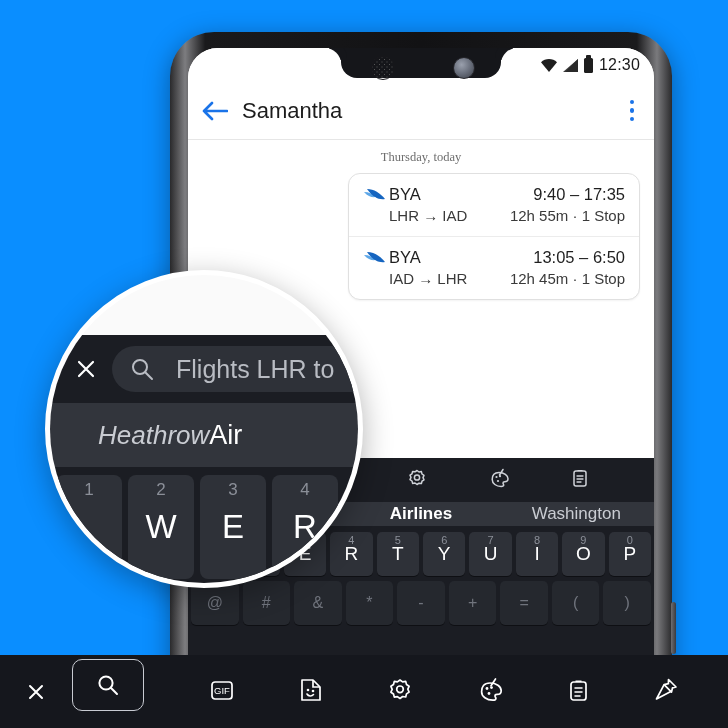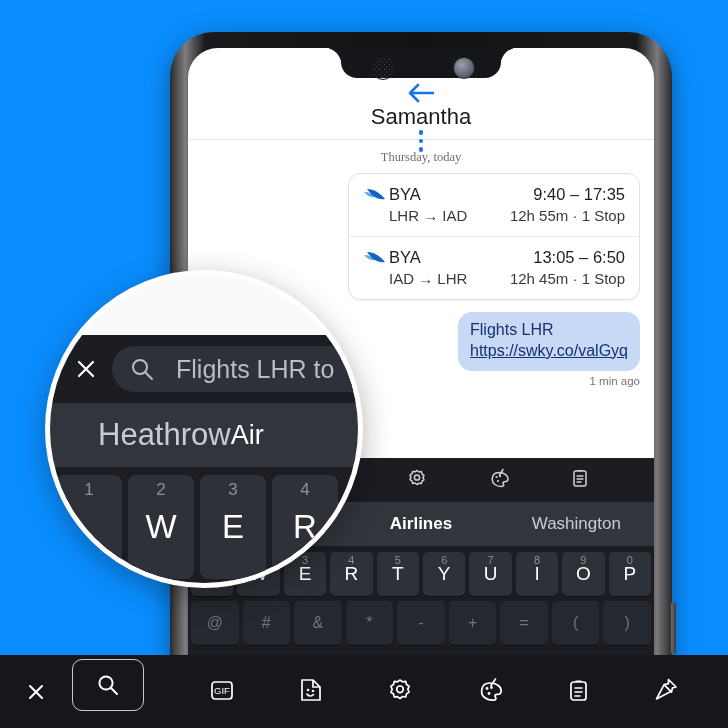--- a/index.html
+++ b/index.html
@@ -74,21 +74,21 @@
   #statusbar .time{ font-size:16px; color:#1a1a1a; letter-spacing:.2px; }
   .ico-wifi{ width:16px; height:13px; }
   .ico-sig { width:15px; height:13px; }
   .ico-bat { width:9px;  height:15px; background:#1e1e1e; border-radius:1.5px; position:relative; }
   .ico-bat::before{ content:""; position:absolute; top:-2.5px; left:2px; width:5px; height:2.5px; background:#1e1e1e; border-radius:1px 1px 0 0;}
 
   
   #appbar{
     position:absolute; top:34px; left:0; right:0; height:58px;
     display:flex; align-items:center; background:#fff;
-    border-bottom:1px solid #e6e6e6; z-index:25;flex-direction:column;
+    border-bottom:1px solid #e6e6e6; z-index:25;
   }
   #backbtn{ width:54px; display:flex; justify-content:center; cursor:pointer; }
   #title{ font-size:22px; color:#1c1c1c; flex:1; }
   #overflow{ width:44px; display:flex; flex-direction:column; align-items:center; gap:4px; cursor:pointer;}
   #overflow i{ width:4.5px; height:4.5px; border-radius:50%; background:#1a73e8; display:block;}
 
   
   #convo{
     position:absolute; top:92px; left:0; right:0; bottom:0;
     background:#fff; padding:0 12px;
@@ -124,21 +124,21 @@
   #keyboard{
     position:absolute; left:0; right:0; bottom:0; height:215px;
     background:#1b1d23; z-index:20;
   }
   #kb-toolbar{
     height:44px; display:flex; align-items:center;
     justify-content:space-around; padding:0 34px 0 26px;
   }
   #kb-toolbar .tb{ opacity:.92; cursor:pointer; }
   #suggestions{
-    height:44px; background:#32353c;
+    height:24px; background:#32353c;
     display:flex; align-items:center;
   }
   #suggestions .sug{
     flex:1; text-align:center; font-size:17px; color:#c9ccd2; cursor:pointer;
   }
   #suggestions .sug.active{ color:#ffffff; font-weight:bold; }
 
   #kbrows{ padding:6px 3px 0; }
   .krow{ display:flex; justify-content:center; gap:4px; margin-bottom:5px; }
   .key{
@@ -172,21 +172,21 @@
   #mag-field{
     flex:1; height:46px; background:#2e3138; border-radius:24px;
     display:flex; align-items:center; padding-left:16px; gap:20px;
     margin-right:-40px; cursor:text;
   }
   #mag-field .txt{ font-size:25px; color:#b9bcc3; white-space:nowrap; }
   #mag-sug{
     position:absolute; top:128px; left:0; right:0; height:64px;
     background:#32353c; display:flex; align-items:center;
   }
-  #mag-sug .s1{ font-size:31px; color:#c9ccd2; margin-left:48px; }
+  #mag-sug .s1{ font-size:26px; color:#c9ccd2; margin-left:48px;font-style:italic; }
   #mag-sug .s2{ font-size:27px; color:#fff; }
   #mag-keys{
     position:absolute; top:192px; left:0; right:0; bottom:0;
     background:#1b1d23; display:flex; gap:6px; padding:8px 0 0 6px;
   }
   #mag-keys .mk{
     position:relative; width:66px; height:104px;
     background:#2e3138; border-radius:8px;
     display:flex; align-items:center; justify-content:center;
     color:#fff; font-size:33px; cursor:pointer;
@@ -210,20 +210,31 @@
   #searchpill .lbl{ font-size:25px; color:#fff; }
   #bb-icons{ flex:1; display:flex; align-items:center; justify-content:space-around; padding:0 18px 0 34px; }
   #bb-icons .bi{ cursor:pointer; }
 </style>
 </head>
 <body>
 
 <div id="phone">
   <div id="screen">
 
+    <div id="statusbar">
+      <svg class="ico-wifi" viewBox="0 0 16 13">
+          <path d="M8 13 0 3.2C2.2 1.2 5 0 8 0s5.8 1.2 8 3.2Z" fill="#1e1e1e"></path>
+        </svg>
+      <svg class="ico-sig" viewBox="0 0 15 13">
+          <path d="M15 0v13H0Z" fill="#3f3f3f"></path>
+          <path d="M15 0v13H2Z" fill="#2a2a2a"></path>
+        </svg>
+      <div class="ico-bat"></div>
+      <div class="time">12:30</div>
+    </div>
 
     <div id="notch">
       <div class="earpiece"></div>
       <div class="frontcam"></div>
     </div>
 
     <div id="appbar">
       <div id="backbtn">
         <svg width="26" height="22" viewBox="0 0 26 22">
           <path d="M10 3 2 11l8 8M2 11h23" stroke="#1a73e8" stroke-width="2.6" fill="none" stroke-linecap="round" stroke-linejoin="round"></path>
@@ -264,27 +275,20 @@
             <span class="carrier">BYA</span>
             <span class="times">13:05 – 6:50</span>
           </div>
           <div class="fr-bot">
             <span class="route">IAD → LHR</span>
             <span class="dur">12h 45m · 1 Stop</span>
           </div>
         </div>
       </div>
 
-      <div id="msgwrap">
-        <div id="bubble">
-          <span>Flights LHR</span>
-          <span class="link">https://swky.co/valGyq</span>
-        </div>
-        <div id="stamp">1 min ago</div>
-      </div>
     </div>
 
     <div id="keyboard">
       <div id="kb-toolbar">
         <span class="tb">
           <svg width="24" height="24" viewBox="0 0 24 24">
               <rect x="4" y="5" width="16" height="14" rx="3" fill="none" stroke="#dfe2e8" stroke-width="1.5"></rect>
               <text x="12" y="15" font-size="8" fill="#dfe2e8" text-anchor="middle" font-family="Liberation Sans">GIF</text>
             </svg>
         </span>

